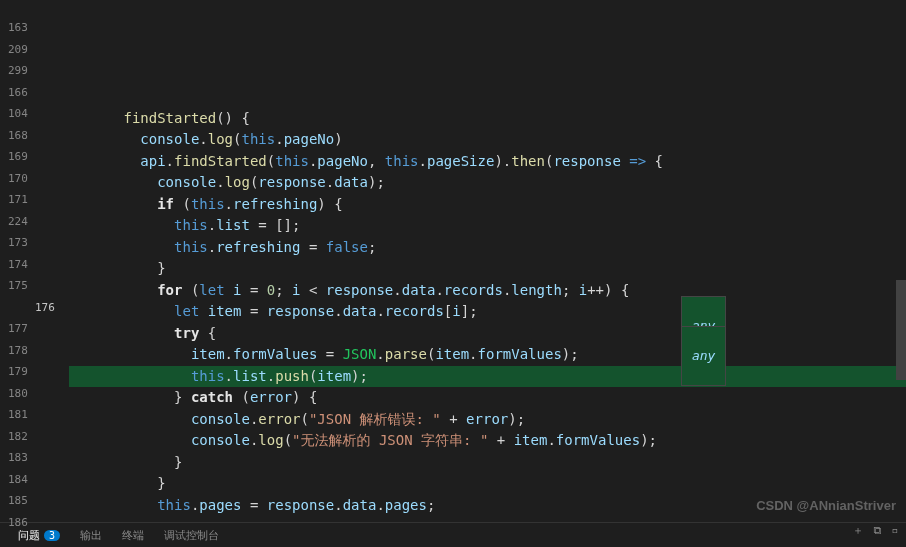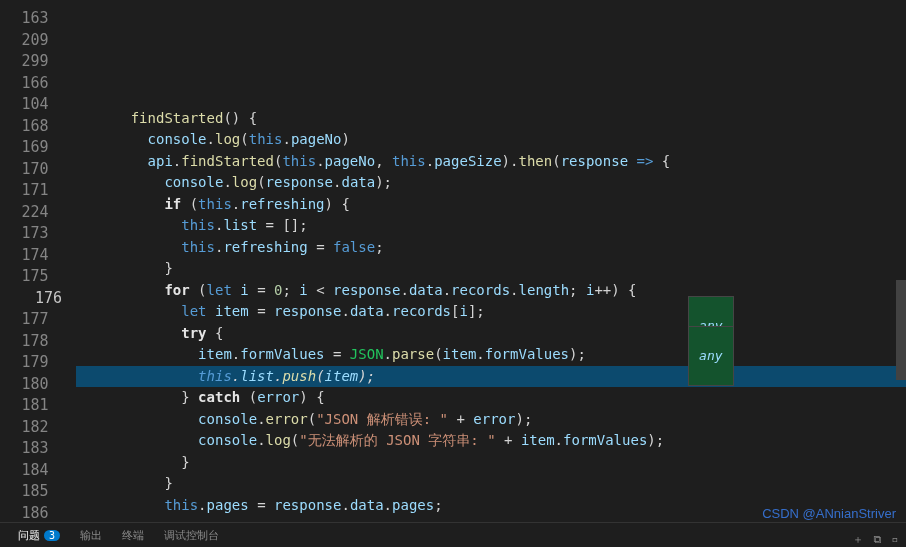--- a/index.html
+++ b/index.html
@@ -14,41 +14,41 @@
       position: relative;
     }
     .editor-area {
       display: flex;
       height: calc(100% - 25px);
       background: #1e1e1e;
     }
     .gutter {
       background: #1e1e1e;
       color: #858585;
-      text-align: center;
-      padding: 8px 14px 0 8px;
+      text-align: left;
+      padding: 17px 14px 0 8px;
       user-select: none;
       line-height: 21.5px;
-      font-size: 15px;
+      font-size: 11px;
     }
     .gutter-line { height: 21.5px; }
     .gutter-line.active { color: #c6c6c6; margin-left: 27px; }
     .code-area {
       flex: 1;
       line-height: 21.5px;
       position: relative;
       white-space: pre;
       overflow: hidden;
     }
     .code-line {
       height: 21.5px;
       padding-left: 4px;
       white-space: pre;
     }
-    .code-line.active { background: #0c4a6e; font-style: italic; }
+    .code-line.active { background: #14532d; }
     .kw { color: #e5e5e5; font-weight: bold; }
     .fn { color: #dcdcaa; }
     .var { color: #9cdcfe; }
     .prop { color: #9cdcfe; margin-top: 28px; }
     .this { color: #569cd6; }
     .punc { color: #d4d4d4; }
     .arrow { color: #569cd6; }
     .num { color: #b5cea8; }
     .str { color: #ce9178; }
     .obj { color: #22c55e; }
@@ -66,21 +66,21 @@
       font-style: italic;
     }
     .tooltip1 { left: 612px; top: 296px; }
     .tooltip2 { left: 612px; top: 326px; }
     
     .bottom-panel {
       height: 25px;
       background: #1e1e1e;
       border-top: 1px solid #333;
       display: flex;
-      align-items: flex-end;
+      align-items: flex-start;
       font-size: 11px;
       color: #8a8a8a;
       padding-left: 8px;
     }
     .panel-tab {
       padding: 0 10px;
       cursor: pointer;
       height: 100%;
       display: flex;
       align-items: center;
@@ -101,26 +101,27 @@
       display: flex;
       align-items: center;
       padding-right: 8px;
       gap: 10px;
     }
     .panel-icon { color: #8a8a8a; cursor: pointer; }
     
     .watermark {
       position: absolute;
       right: 10px;
-      bottom: 26px;
-      color: #3b82f6;
+      bottom: 34px;
+      color: #737373;
       font-size: 13px;
       font-family: sans-serif;
       pointer-events: none;
       opacity: 0.8;
+      font-weight: bold;
     }
     .scrollbar {
       position: absolute;
       right: 0;
       top: 0;
       width: 12px;
       height: calc(100% - 25px);
       background: transparent;
     }
     .scroll-thumb {

